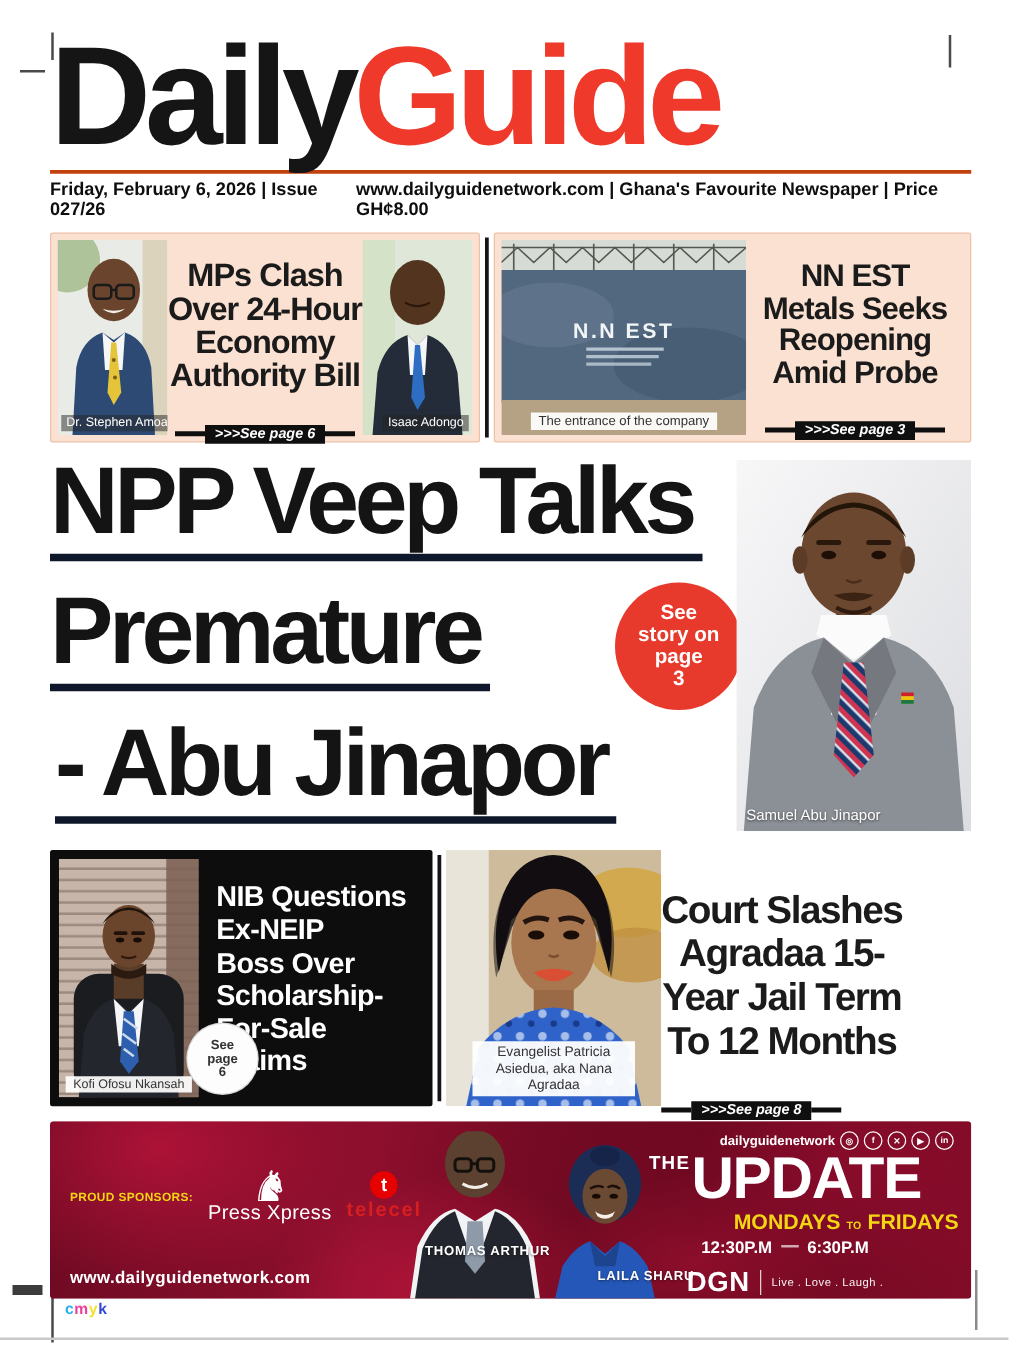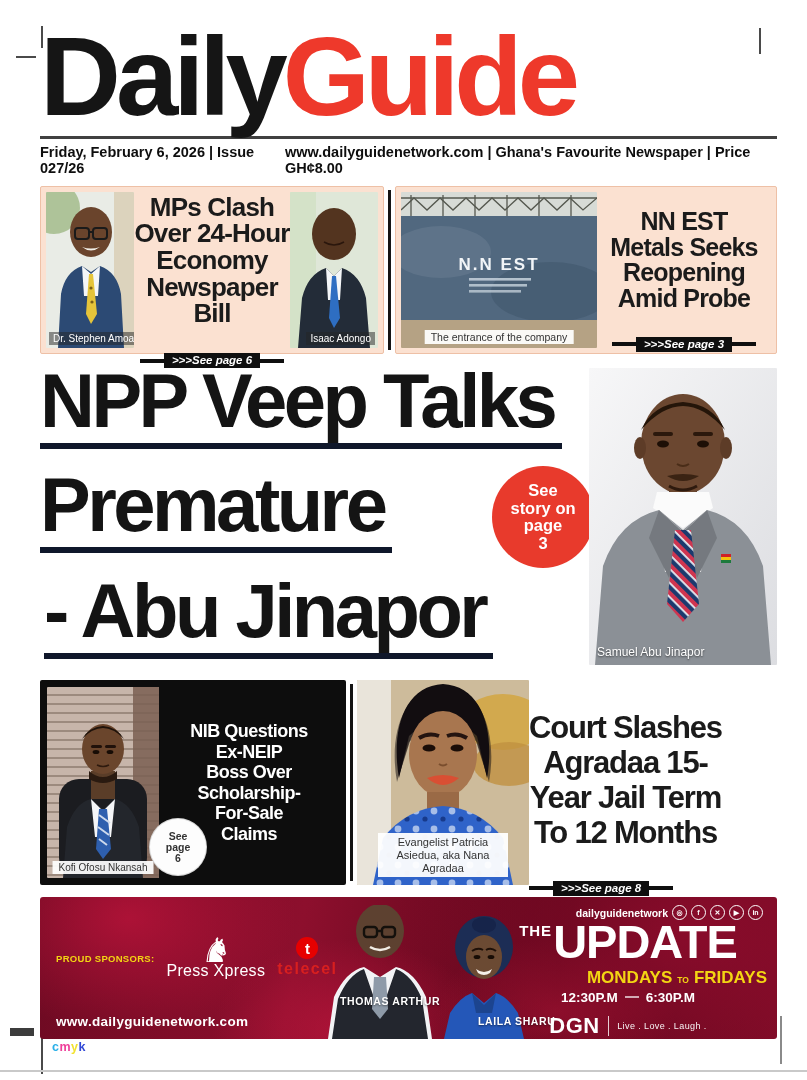--- a/index.html
+++ b/index.html
@@ -4,21 +4,21 @@
 <style>
   html,body{margin:0;padding:0;background:#fff;}
   .page{position:relative;width:807px;height:1080px;background:#ffffff;
         font-family:"Liberation Sans",sans-serif;overflow:hidden;}
   .content{position:absolute;left:40px;top:20px;width:737px;}
 
   
   .logo{font-size:112px;font-weight:900;letter-spacing:-5px;line-height:1.02;white-space:nowrap;}
   .logo .lk{color:#151515;}
   .logo .lr{color:#ee392b;}
-  .dateline{display:flex;justify-content:space-between;border-top:3px solid #404040;
+  .dateline{display:flex;justify-content:space-between;border-top:3px solid #c2410c;
             margin-top:2px;padding-top:5px;font-size:14.5px;font-weight:700;color:#0e0e0e;}
 
   
   .top-row{display:flex;margin-top:10px;height:168px;}
   .pbox{background:#fbe1d1;border:1px solid #eec0a6;border-radius:2px;display:flex;
         padding:5px;box-sizing:border-box;}
   .pbox.left{width:344px;}
   .pbox.right{flex:1;}
   .vdiv{width:3px;background:#141414;margin:4px 4px;}
 
@@ -61,21 +61,21 @@
              background:#e83a2c;color:#fff;display:flex;flex-direction:column;align-items:center;
              justify-content:center;font-weight:700;font-size:16.5px;line-height:1.06;text-align:center;}
   .ph-jinapor{position:absolute;right:0;top:2px;width:188px;height:297px;}
 
   
   .bottom-row{display:flex;margin-top:8px;height:205px;}
   .bl-box{width:306px;background:#0d0d0d;position:relative;display:flex;padding:7px;
           box-sizing:border-box;border-radius:2px;}
   .ph-nkansah{width:112px;height:191px;}
   .bl-mid{flex:1;display:flex;align-items:center;justify-content:center;}
-  .hl-w{color:#fff;font-size:18px;font-weight:800;line-height:1.14;text-align:center;letter-spacing:-0.5px;}
+  .hl-w{color:#fff;font-size:23px;font-weight:800;line-height:1.14;letter-spacing:-0.5px;}
   .badge-white{position:absolute;left:110px;bottom:10px;width:56px;height:56px;border-radius:50%;
                background:#fdfdfd;color:#333;font-weight:700;font-size:10.5px;display:flex;
                flex-direction:column;align-items:center;justify-content:center;line-height:1.05;
                text-align:center;box-shadow:0 0 0 1px #d8d8d8;}
   .ph-agradaa{width:172px;height:205px;}
   .br-col{flex:1;display:flex;flex-direction:column;align-items:flex-start;padding-top:4px;}
   .hl-l{font-size:31px;font-weight:900;line-height:1.13;letter-spacing:-1.2px;}
 
   
   .banner{position:relative;margin-top:12px;height:142px;border-radius:3px;overflow:hidden;
@@ -170,21 +170,21 @@
             <circle cx="45" cy="96" r="1.6" fill="#7a5f16"></circle>
               <circle cx="46" cy="110" r="1.6" fill="#7a5f16"></circle>
           </svg>
           <div class="cap-dark">Dr. Stephen Amoah</div>
         </div>
         <div class="mid">
           <h2 class="hl hl-s">
               <div>MPs Clash</div>
               <div>Over 24-Hour</div>
               <div>Economy</div>
-              <div>Newspaper Bill</div>
+              <div>Authority Bill</div>
             </h2>
           <div class="seepage">
             <span class="ln"></span>
             <span class="tag">&gt;&gt;&gt;See page 6</span>
             <span class="ln"></span>
           </div>
         </div>
         <div class="photo ph-adongo">
           <svg viewBox="0 0 88 156" width="88" height="156">
             <rect width="88" height="156" fill="#dfe7d8"></rect>

